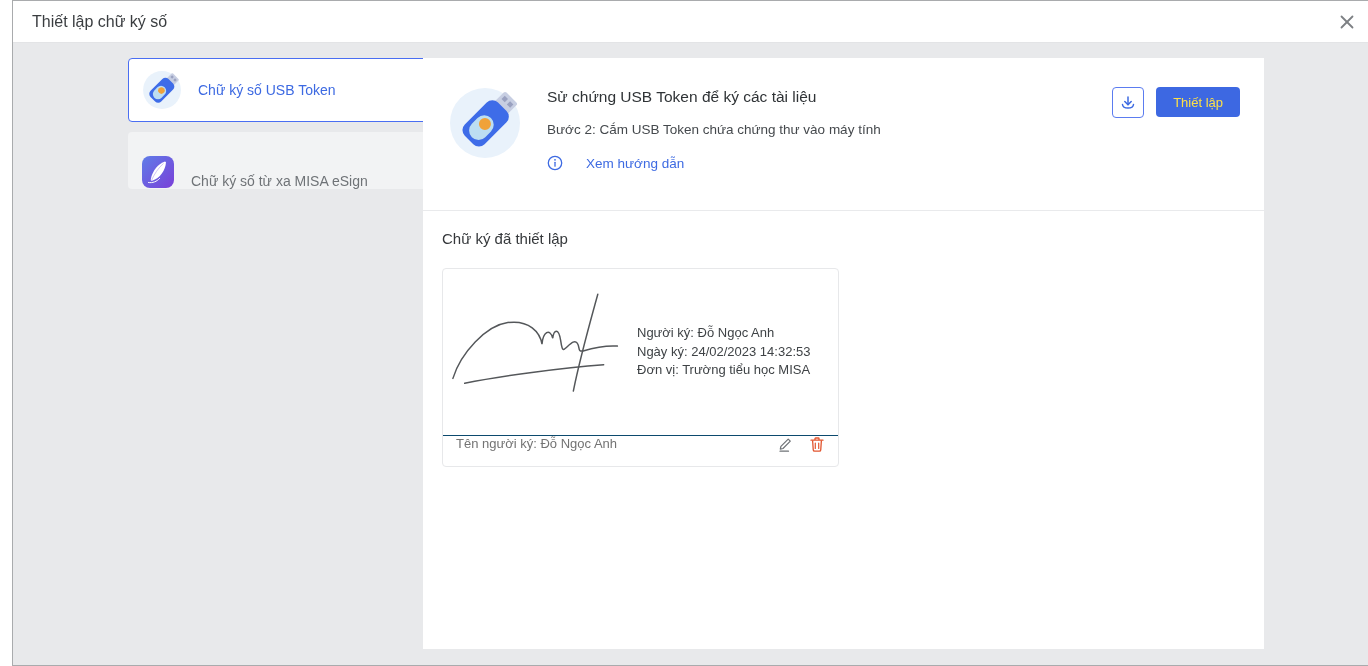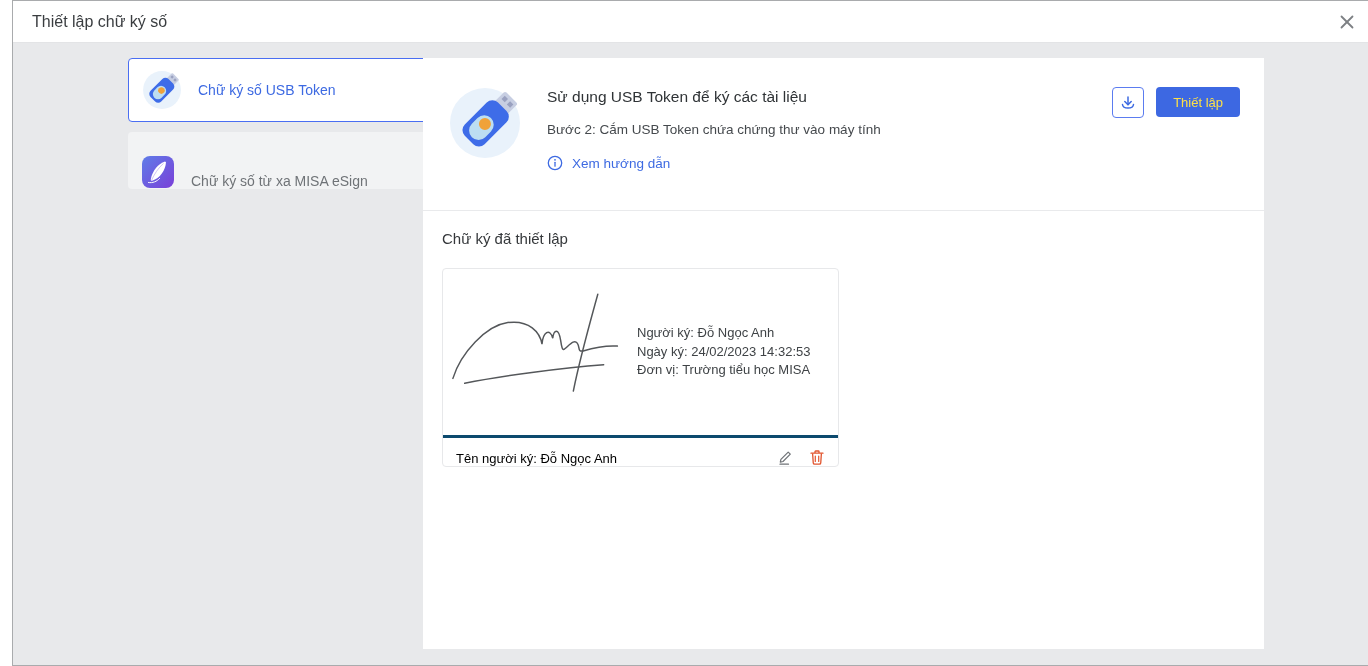--- a/index.html
+++ b/index.html
@@ -35,21 +35,21 @@
   .side-icon { flex:0 0 auto; display:flex; align-items:center; justify-content:center; }
   
   .panel {
     position:absolute; left:410px; top:14px; width:841px; height:591px; background:#ffffff;
   }
   .usb-big { position:absolute; left:26px; top:26px; }
   .usb-texts { position:absolute; left:124px; top:30px; }
   .usb-title { font-size:15.5px; color:#2f3336; margin-bottom:13px; }
   .usb-step { font-size:13.5px; color:#45494d; line-height:22px; }
   .guide-row {
-    margin-top:14px; display:flex; align-items:center; gap:9px;
+    margin-top:14px; display:flex; align-items:center; gap:23px;
     font-size:13.5px; color:#3d6ae2; cursor:pointer; width:max-content;
   }
   .actions { position:absolute; top:29px; right:24px; display:flex; gap:12px; align-items:flex-start; }
   .dl-btn {
     width:32px; height:31px; border:1px solid #5b7cf0; border-radius:4px; background:#ffffff;
     display:flex; align-items:center; justify-content:center; cursor:pointer;
   }
   .setup-btn {
     height:30px; padding:0 17px; background:#3d68e2; color:#fde047; font-size:13px;
     border:none; border-radius:4px; cursor:pointer; font-family:"Liberation Sans", sans-serif;
@@ -58,22 +58,22 @@
   .section-title { position:absolute; left:19px; top:172px; font-size:15px; color:#35383b; }
   
   .sig-card {
     position:absolute; left:19px; top:210px; width:397px; height:199px;
     border:1px solid #e7e8ea; border-radius:4px; background:#ffffff;
   }
   .sig-body { position:absolute; left:0; right:0; top:0; bottom:31px; display:flex; align-items:center; }
   .sig-image { margin-left:6px; flex:0 0 auto; }
   .sig-info { font-size:13px; color:#3f4346; line-height:18.5px; margin-left:2px; }
   .sig-footer {
-    position:absolute; left:0; right:0; bottom:0; height:31px; border-top:3px solid #0c4a6e;
-    display:flex; align-items:flex-end; padding:0 13px; font-size:13px; color:#000000;
+    position:absolute; left:0; right:0; bottom:0; height:31px; border-top:1px solid #0c4a6e;
+    display:flex; align-items:flex-start; padding:0 13px; font-size:13px; color:#737373;
   }
   .foot-icons { margin-left:auto; display:flex; gap:15px; align-items:center; }
   .foot-icons span { cursor:pointer; display:flex; align-items:center; }
 </style>
 </head>
 <body>
 
 <div class="dialog">
 
   <div class="titlebar">
@@ -133,21 +133,21 @@
             <rect x="31" y="6.5" width="4.6" height="4.6" fill="#9aa1c0"></rect>
             <rect x="38.6" y="6.5" width="4.6" height="4.6" fill="#9aa1c0"></rect>
             <rect x="23" y="16" width="28" height="47" rx="8" fill="#3e6ce8"></rect>
             <rect x="27.5" y="32" width="19" height="27" rx="9.5" fill="#bcdef2"></rect>
             <circle cx="37" cy="40.5" r="6" fill="#f0a23a"></circle>
           </g>
         </svg>
       </div>
 
       <div class="usb-texts">
-        <div class="usb-title">Sử dụng USB Token để ký các tài liệu</div>
+        <div class="usb-title">Sử chứng USB Token để ký các tài liệu</div>
         <div class="usb-step">Bước 2: Cắm USB Token chứa chứng thư vào máy tính</div>
         <div class="guide-row">
           <span style="display:flex;">
             <svg width="16" height="16" viewBox="0 0 16 16">
               <circle cx="8" cy="8" r="6.7" fill="none" stroke="#3d6ae2" stroke-width="1.3"></circle>
               <line x1="8" y1="7.3" x2="8" y2="11.2" stroke="#3d6ae2" stroke-width="1.3" stroke-linecap="round"></line>
               <circle cx="8" cy="4.8" r="0.9" fill="#3d6ae2"></circle>
             </svg>
           </span>
           <span>Xem hướng dẫn</span>

